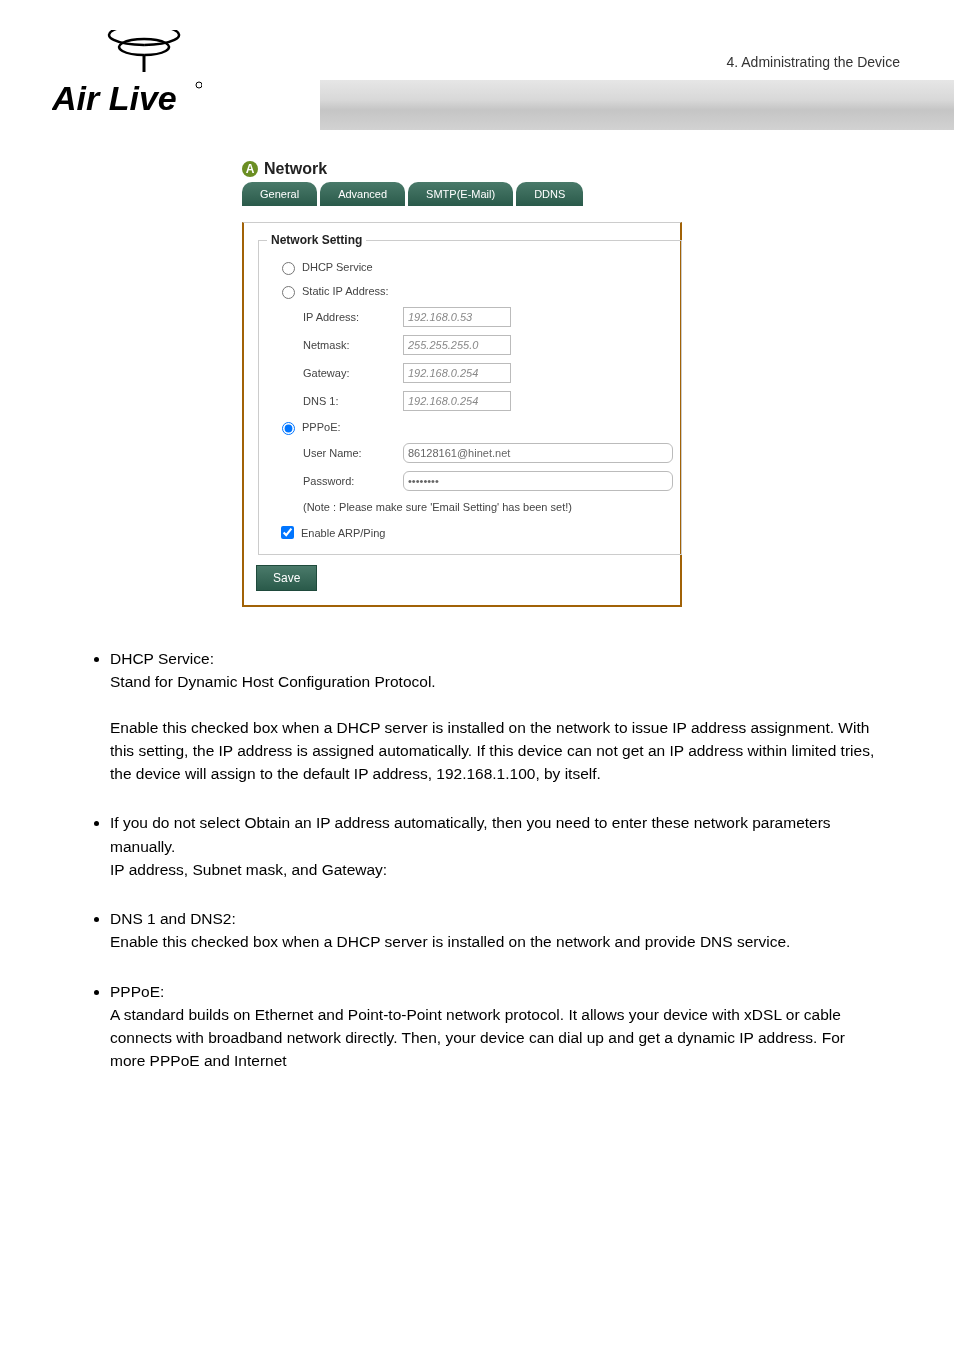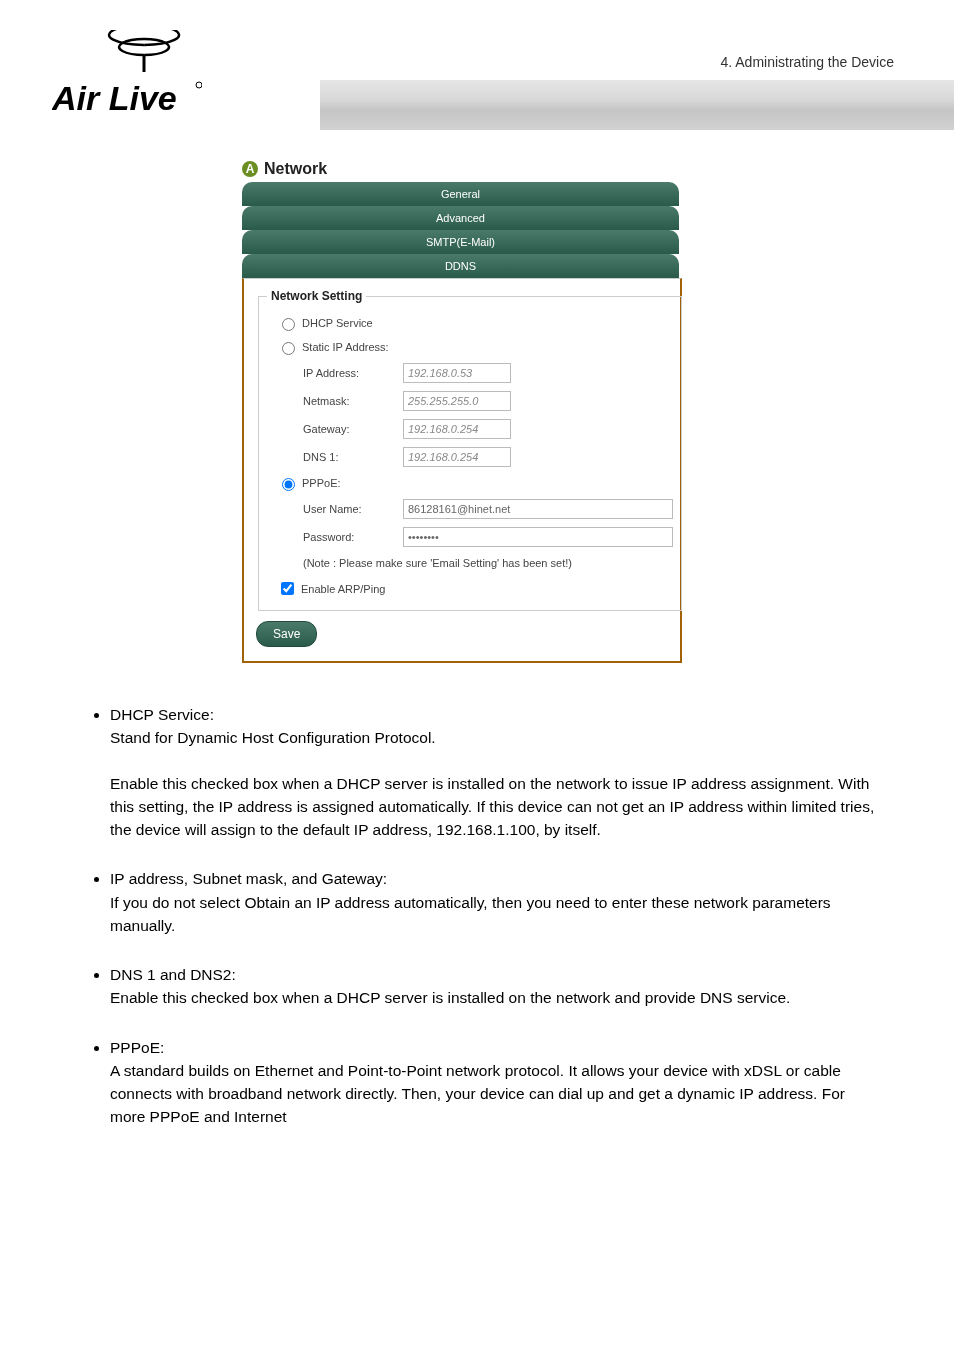--- a/index.html
+++ b/index.html
@@ -13,21 +13,21 @@
     width: 954px;
     position: relative;
   }
   .header-bar {
     position: relative;
     height: 140px;
   }
   .chapter-label {
     position: absolute;
     top: 54px;
-    right: 60px;
+    right: 54px;
     font-size: 14px;
     color: #333;
   }
   .logo {
     position: absolute;
     top: 30px;
     left: 52px;
   }
   .gray-band {
     position: absolute;
@@ -65,22 +65,21 @@
     border-radius: 50%;
     display: flex;
     align-items: center;
     justify-content: center;
     color: #fff;
     font-size: 12px;
     font-weight: bold;
   }
   .tabs {
     display: flex;
-    margin-bottom: 0;
-    flex-direction: column;
+    margin-bottom: 16px;
   }
   .tab {
     background: linear-gradient(to bottom, #4a7a6a, #2a5a4a);
     color: #fff;
     padding: 6px 18px;
     font-size: 11px;
     border-top-left-radius: 10px;
     border-top-right-radius: 10px;
     margin-right: 3px;
     border: none;
@@ -123,31 +122,32 @@
     background: #fff;
     color: #666;
   }
   .field-input:disabled {
     color:#888;
     background:#fff;
     font-style:italic;
   }
   .field-input.wide {
     width: 260px;
+    border-radius: 6px;
   }
   .note-row {
     padding: 6px 0 6px 36px;
     font-size: 11px;
     color: #444;
   }
   .save-btn {
     background: linear-gradient(to bottom, #4a7a6a, #2a5a4a);
     color: #fff;
     border: 1px solid #1f4a3c;
-    border-radius: 12px;
+    border-radius: 0;
     padding: 5px 16px;
     font-size: 12px;
     cursor: pointer;
   }
   .content {
     margin: 40px 70px 60px 90px;
     font-size: 15.5px;
     line-height: 1.5;
     color: #000;
   }
@@ -251,22 +251,22 @@
   </div>
 
   <div class="content">
     <ul>
       <li>
         <p>DHCP Service:</p>
         <p>Stand for Dynamic Host Configuration Protocol.</p>
         <p style="margin-top:22px;">Enable this checked box when a DHCP server is installed on the network to issue IP address assignment.    With this setting, the IP address is assigned automatically.    If this device can not get an IP address within limited tries, the device will assign to the default IP address, 192.168.1.100, by itself.</p>
       </li>
       <li>
+        <p>If you do not select Obtain an IP address automatically, then you need to enter these network parameters manually.</p>
         <p>IP address, Subnet mask, and Gateway:</p>
-        <p>If you do not select Obtain an IP address automatically, then you need to enter these network parameters manually.</p>
       </li>
       <li>
         <p>DNS 1 and DNS2:</p>
         <p>Enable this checked box when a DHCP server is installed on the network and provide DNS service.</p>
       </li>
       <li style="margin-bottom:0;">
         <p>PPPoE:</p>
         <p>A standard builds on Ethernet and Point-to-Point network protocol.    It allows your device with xDSL or cable connects with broadband network directly.    Then, your device can dial up and get a dynamic IP address.    For more PPPoE and Internet</p>
       </li>
     </ul>

